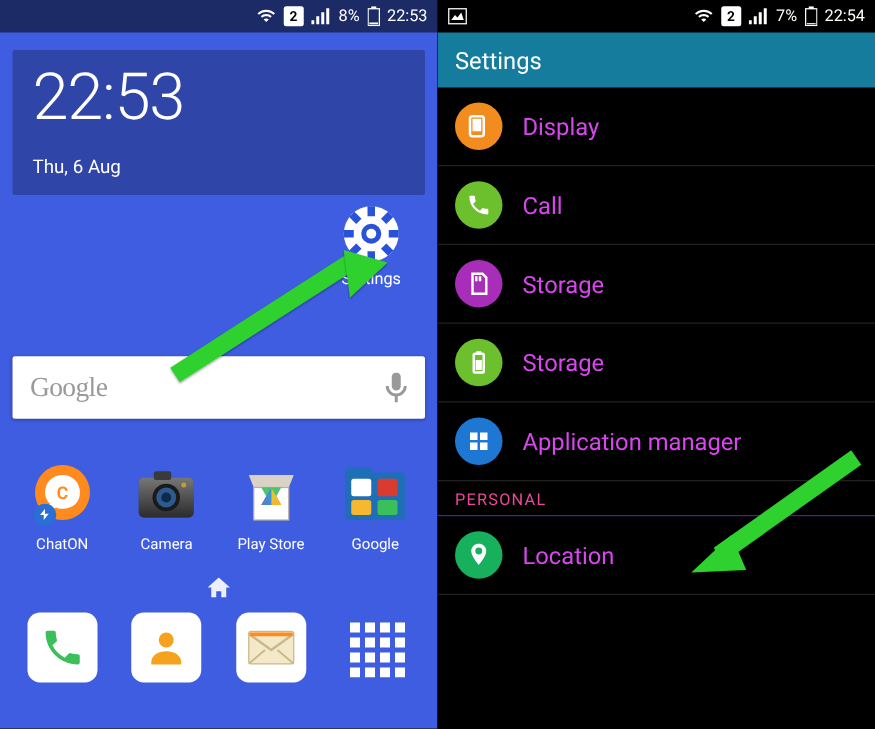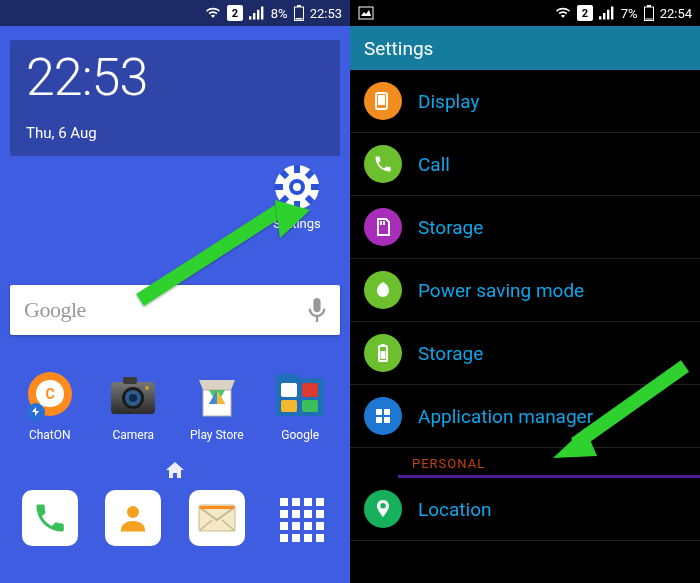--- a/index.html
+++ b/index.html
@@ -34,23 +34,23 @@
 
   .arrow { position:absolute; pointer-events:none; }
 
   .home-ind { position:absolute; left:50%; transform:translateX(-50%); top:462px; color:#fff; opacity:.9;}
 
   
   .right { background:#000; color:#e6e6e6; }
   .right .statusbar { background:#000; }
   .header { background:#157c9e; color:#fff; height:44px; display:flex; align-items:center; padding:0 14px; font-size:19px;}
   .list { }
-  .row { display:flex; align-items:center; height:63px; padding:0 14px; border-bottom:1px solid #222; gap:16px; font-size:19px; color:#0ea5e9;}
+  .row { display:flex; align-items:center; height:63px; padding:0 14px; border-bottom:1px solid #222; gap:16px; font-size:19px; color:#d946ef;}
   .row .circ { width:38px; height:38px; border-radius:50%; display:flex; align-items:center; justify-content:center; flex-shrink:0;}
-  .section { color:#c2410c; font-size:13px; letter-spacing:1px; padding:8px 14px 4px 14px; border-bottom:3px solid #4c1d95;margin-left:48px; }
+  .section { color:#ec4899; font-size:13px; letter-spacing:1px; padding:8px 14px 4px 14px; border-bottom:1px solid #4c1d95; }
 
   
   .c-orange{background:#f28c1f;} .c-green{background:#6cbf2d;} .c-purple{background:#a82db8;}
   .c-green2{background:#6cbf2d;} .c-blue{background:#1f77d4;} .c-teal{background:#17b05c;}
 </style>
 </head>
 <body>
 
 <div class="phone left">
 
@@ -286,28 +286,20 @@
       <div class="circ c-purple">
         <svg width="20" height="20" viewBox="0 0 20 20" fill="#fff">
             <path d="M5 2h8l3 3v13H5z" fill="none" stroke="#fff" stroke-width="2"></path>
             <rect x="7" y="4" width="2" height="4" fill="#fff"></rect>
             <rect x="10" y="4" width="2" height="4" fill="#fff"></rect>
           </svg>
       </div>
       <span>Storage</span>
     </div>
 
-    <div class="row">
-      <div class="circ c-green2">
-        <svg width="20" height="20" viewBox="0 0 20 20" fill="#fff">
-            <path d="M10 2C6 4 4 7 4 11c0 3 3 6 6 6s6-3 6-6c0-4-2-7-6-9z"></path>
-          </svg>
-      </div>
-      <span>Power saving mode</span>
-    </div>
 
     <div class="row">
       <div class="circ c-green2">
         <svg width="20" height="20" viewBox="0 0 20 20" fill="#fff">
             <rect x="6" y="3" width="8" height="15" rx="1" fill="none" stroke="#fff" stroke-width="2"></rect>
             <rect x="8" y="1" width="4" height="2" fill="#fff"></rect>
             <rect x="7.5" y="8" width="5" height="8" fill="#fff"></rect>
           </svg>
       </div>
       <span>Storage</span>

